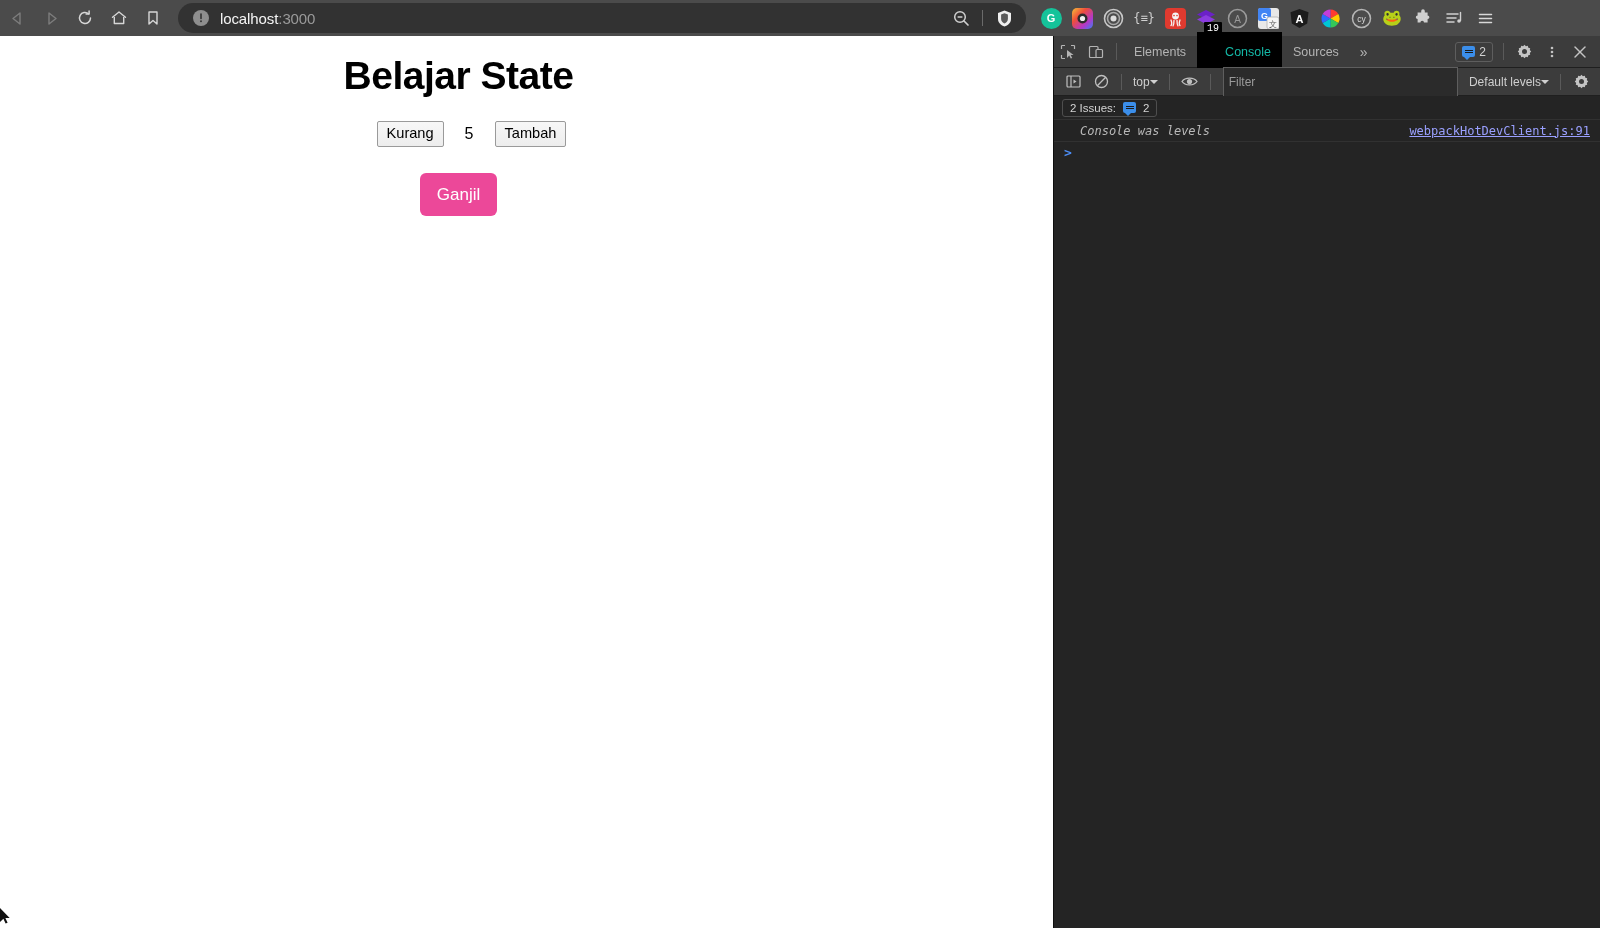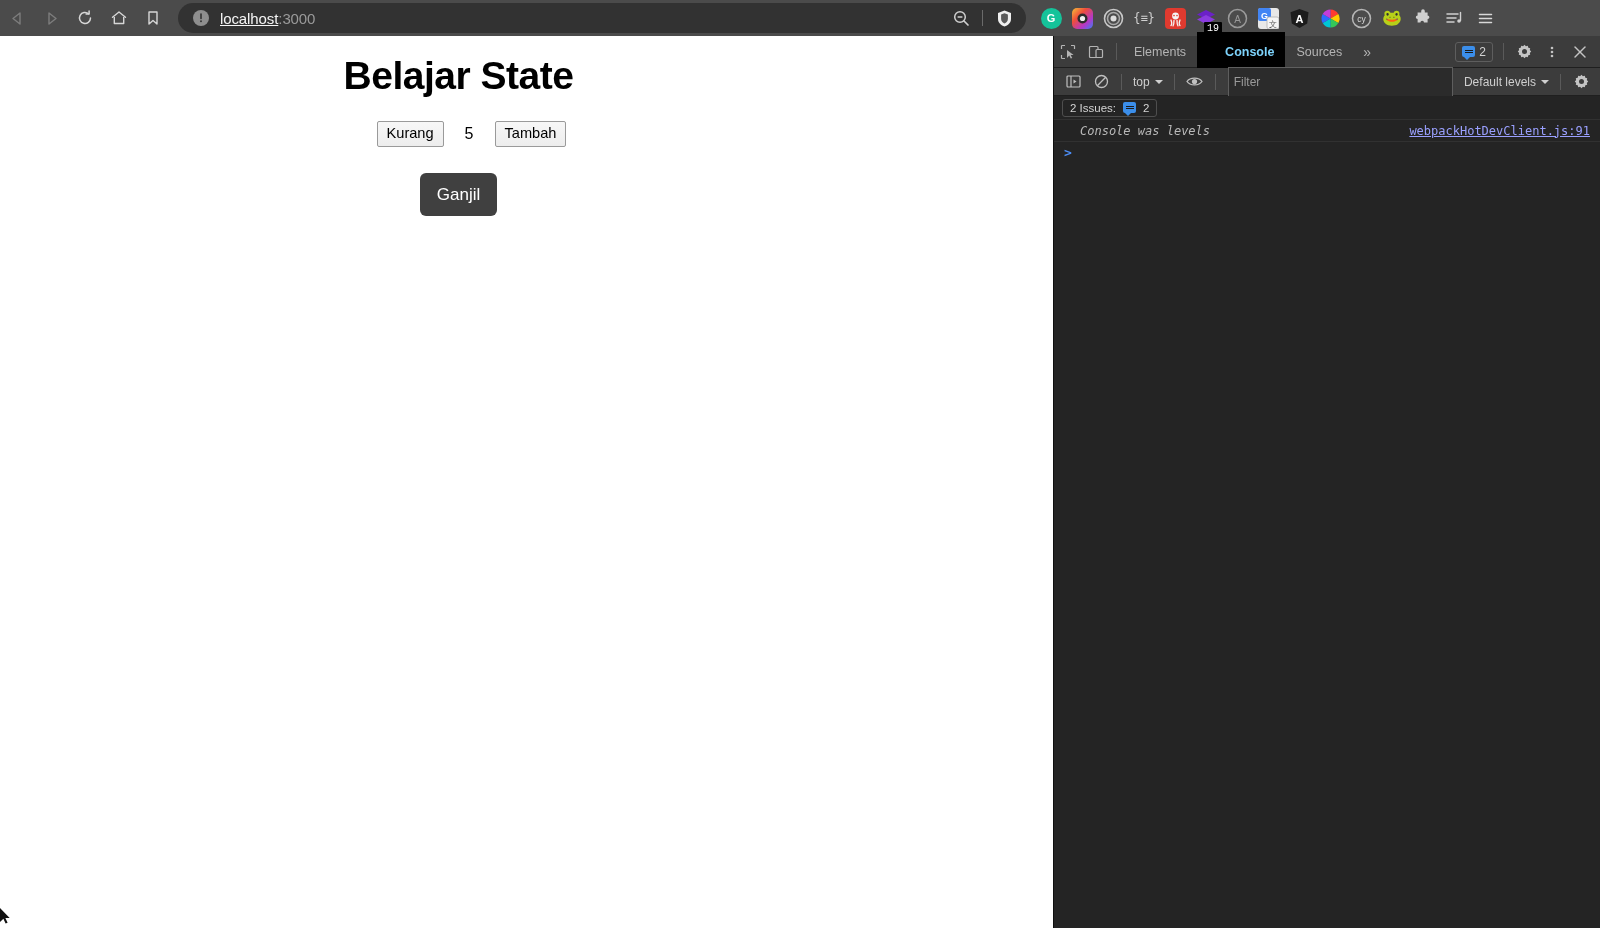--- a/index.html
+++ b/index.html
@@ -28,21 +28,21 @@
     background:#323232;
     border-radius:15px;
     display:flex; align-items:center;
     padding:0 10px 0 14px;
   }
   #site-info-icon { width:18px; height:18px; flex:0 0 18px; margin-right:10px; }
   #url-text {
     flex:1; color:#e8e8e8; font-size:15px; letter-spacing:-0.1px;
     white-space:nowrap; overflow:hidden;
   }
-  #url-text .host { color:#f5f5f5;text-decoration:underline; }
+  #url-text .host { color:#f5f5f5; }
   #url-text .port { color:#9a9a9a; }
   .omni-right { display:flex; align-items:center; gap:2px; }
   .omni-sep { width:1px; height:16px; background:#6a6a6a; margin:0 7px; }
   .omni-icon { width:24px; height:24px; display:flex; align-items:center; justify-content:center; }
 
   #ext-bar { display:flex; align-items:center; margin-left:10px; gap:1px; }
   .ext-icon {
     width:30px; height:30px; display:flex; align-items:center; justify-content:center;
     position:relative; flex:0 0 30px;
   }
@@ -107,21 +107,21 @@
     border-bottom:1px solid #1f1f1f; flex:0 0 32px;
   }
   .dt-tool-icon {
     width:28px; height:26px; display:flex; align-items:center; justify-content:center;
   }
   .dt-vsep { width:1px; height:17px; background:#5a5a5a; margin:0 6px; }
   .dt-tab {
     font-size:12.5px; color:#b4b4b4; padding:0 11px; height:40px;
     display:flex; align-items:center; white-space:nowrap;
   }
-  .dt-tab.active { background:#000000; color:#7dd3fc; font-weight:bold;padding-left:28px; }
+  .dt-tab.active { background:#000000; color:#14b8a6; font-weight:normal;padding-left:28px; }
   .dt-more { font-size:14px; color:#b4b4b4; padding:0 10px; display:flex; align-items:center; height:32px; }
   #dt-tabbar-right { margin-left:auto; display:flex; align-items:center; padding-right:6px; }
   #issue-chip {
     display:flex; align-items:center; gap:4px;
     border:1px solid #5e5e5e; border-radius:3px;
     padding:1px 6px; height:20px; margin-right:4px;
   }
   #issue-chip .chip-count { font-size:12px; color:#d4d4d4; }
   .bubble-icon { width:13px; height:11px; background:#3b8eea; border-radius:2px;
     position:relative; display:flex; align-items:center; justify-content:center; }
@@ -130,21 +130,21 @@
     border-top:3px solid #3b8eea; }
   .bubble-lines { width:8px; }
   .bubble-lines div { height:1px; background:#1b1b1b; margin:1.3px 0; }
 
   #dt-console-toolbar {
     height:28px; background:#3c3c3c; display:flex; align-items:center;
     padding:0 6px; gap:2px; border-bottom:1px solid #1f1f1f; flex:0 0 28px;
   }
   .ct-icon { width:26px; height:22px; display:flex; align-items:center; justify-content:center; }
   .ct-sep { width:1px; height:16px; background:#5a5a5a; margin:0 5px; }
-  .ct-select { display:flex; align-items:center; gap:5px; color:#cfcfcf; font-size:12px; padding:0 4px; }
+  .ct-select { display:flex; align-items:center; color:#cfcfcf; font-size:12px; padding:0 4px; }
   .caret { width:0;height:0;border-left:4px solid transparent;border-right:4px solid transparent;
            border-top:4px solid #cfcfcf; }
   #console-filter {
     flex:1; height:30px; background:#2b2b2b; border:1px solid #5e5e5e;
     color:#d0d0d0; font-size:12px; padding:0 5px; margin:0 5px;
     font-family:"Liberation Sans", sans-serif; outline:none;
   }
   #console-filter::placeholder { color:#9a9a9a; }
 
   #dt-issues-bar {
@@ -347,21 +347,21 @@
 
 <div id="page-viewport">
   <div id="app-root">
     <h1 id="app-title">Belajar State</h1>
     <div id="counter-row">
       <button class="native-btn">Kurang</button>
       <span id="counter-value">5</span>
       <button class="native-btn">Tambah</button>
     </div>
     <div id="parity-row">
-      <button id="parity-button" style="background: #404040;">Ganjil</button>
+      <button id="parity-button" style="background: #ec4899;">Ganjil</button>
     </div>
   </div>
   <div id="page-cursor">
     <svg width="12" height="18" viewBox="0 0 12 18">
         <path d="M0 0 L0 14 L3.4 10.8 L5.6 15.6 L7.6 14.7 L5.4 10 L9.7 10 Z" fill="#111"></path>
       </svg>
   </div>
 </div>
 
 <div id="devtools">

